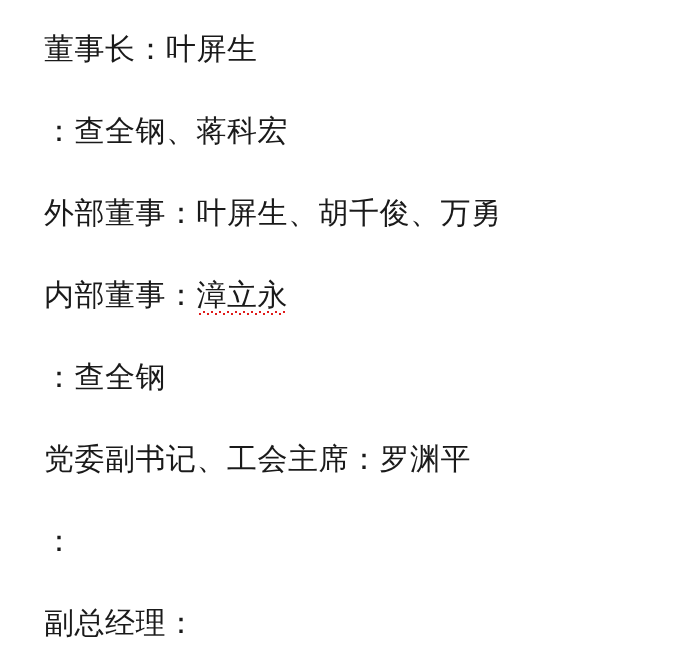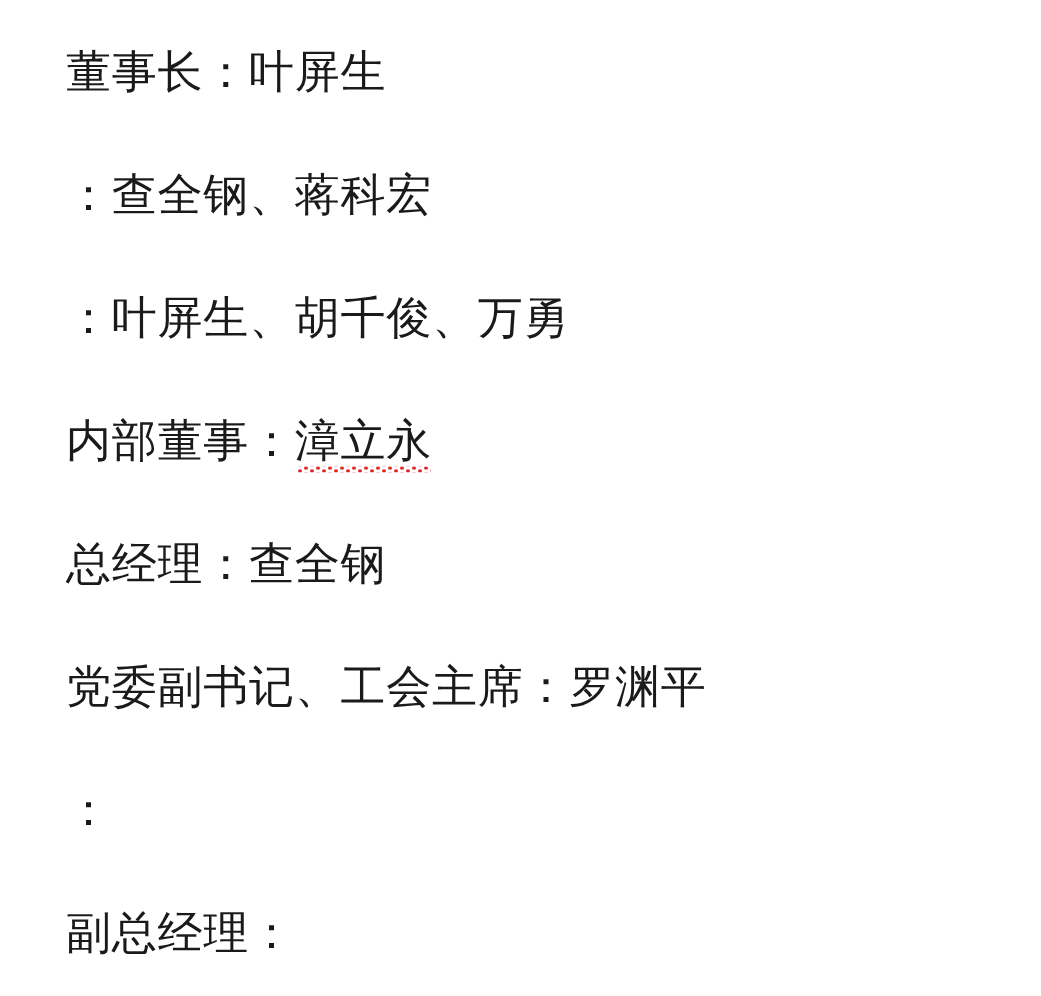--- a/index.html
+++ b/index.html
@@ -70,32 +70,32 @@
     <span class="sep">：</span>
     <span class="names">叶屏生</span>
   </div>
 
   <div class="line">
     <span class="sep">：</span>
     <span class="names">查全钢、蒋科宏</span>
   </div>
 
   <div class="line">
+    <span class="role">外部董事</span>
     <span class="sep">：</span>
     <span class="names">叶屏生、胡千俊、万勇</span>
   </div>
 
   <div class="line">
     <span class="role">内部董事</span>
     <span class="sep">：</span>
     <span class="names squiggle">漳立永</span>
   </div>
 
   <div class="line">
-    <span class="role">总经理</span>
     <span class="sep">：</span>
     <span class="names">查全钢</span>
   </div>
 
   <div class="line">
     <span class="role">党委副书记、工会主席</span>
     <span class="sep">：</span>
     <span class="names">罗渊平</span>
   </div>
 

